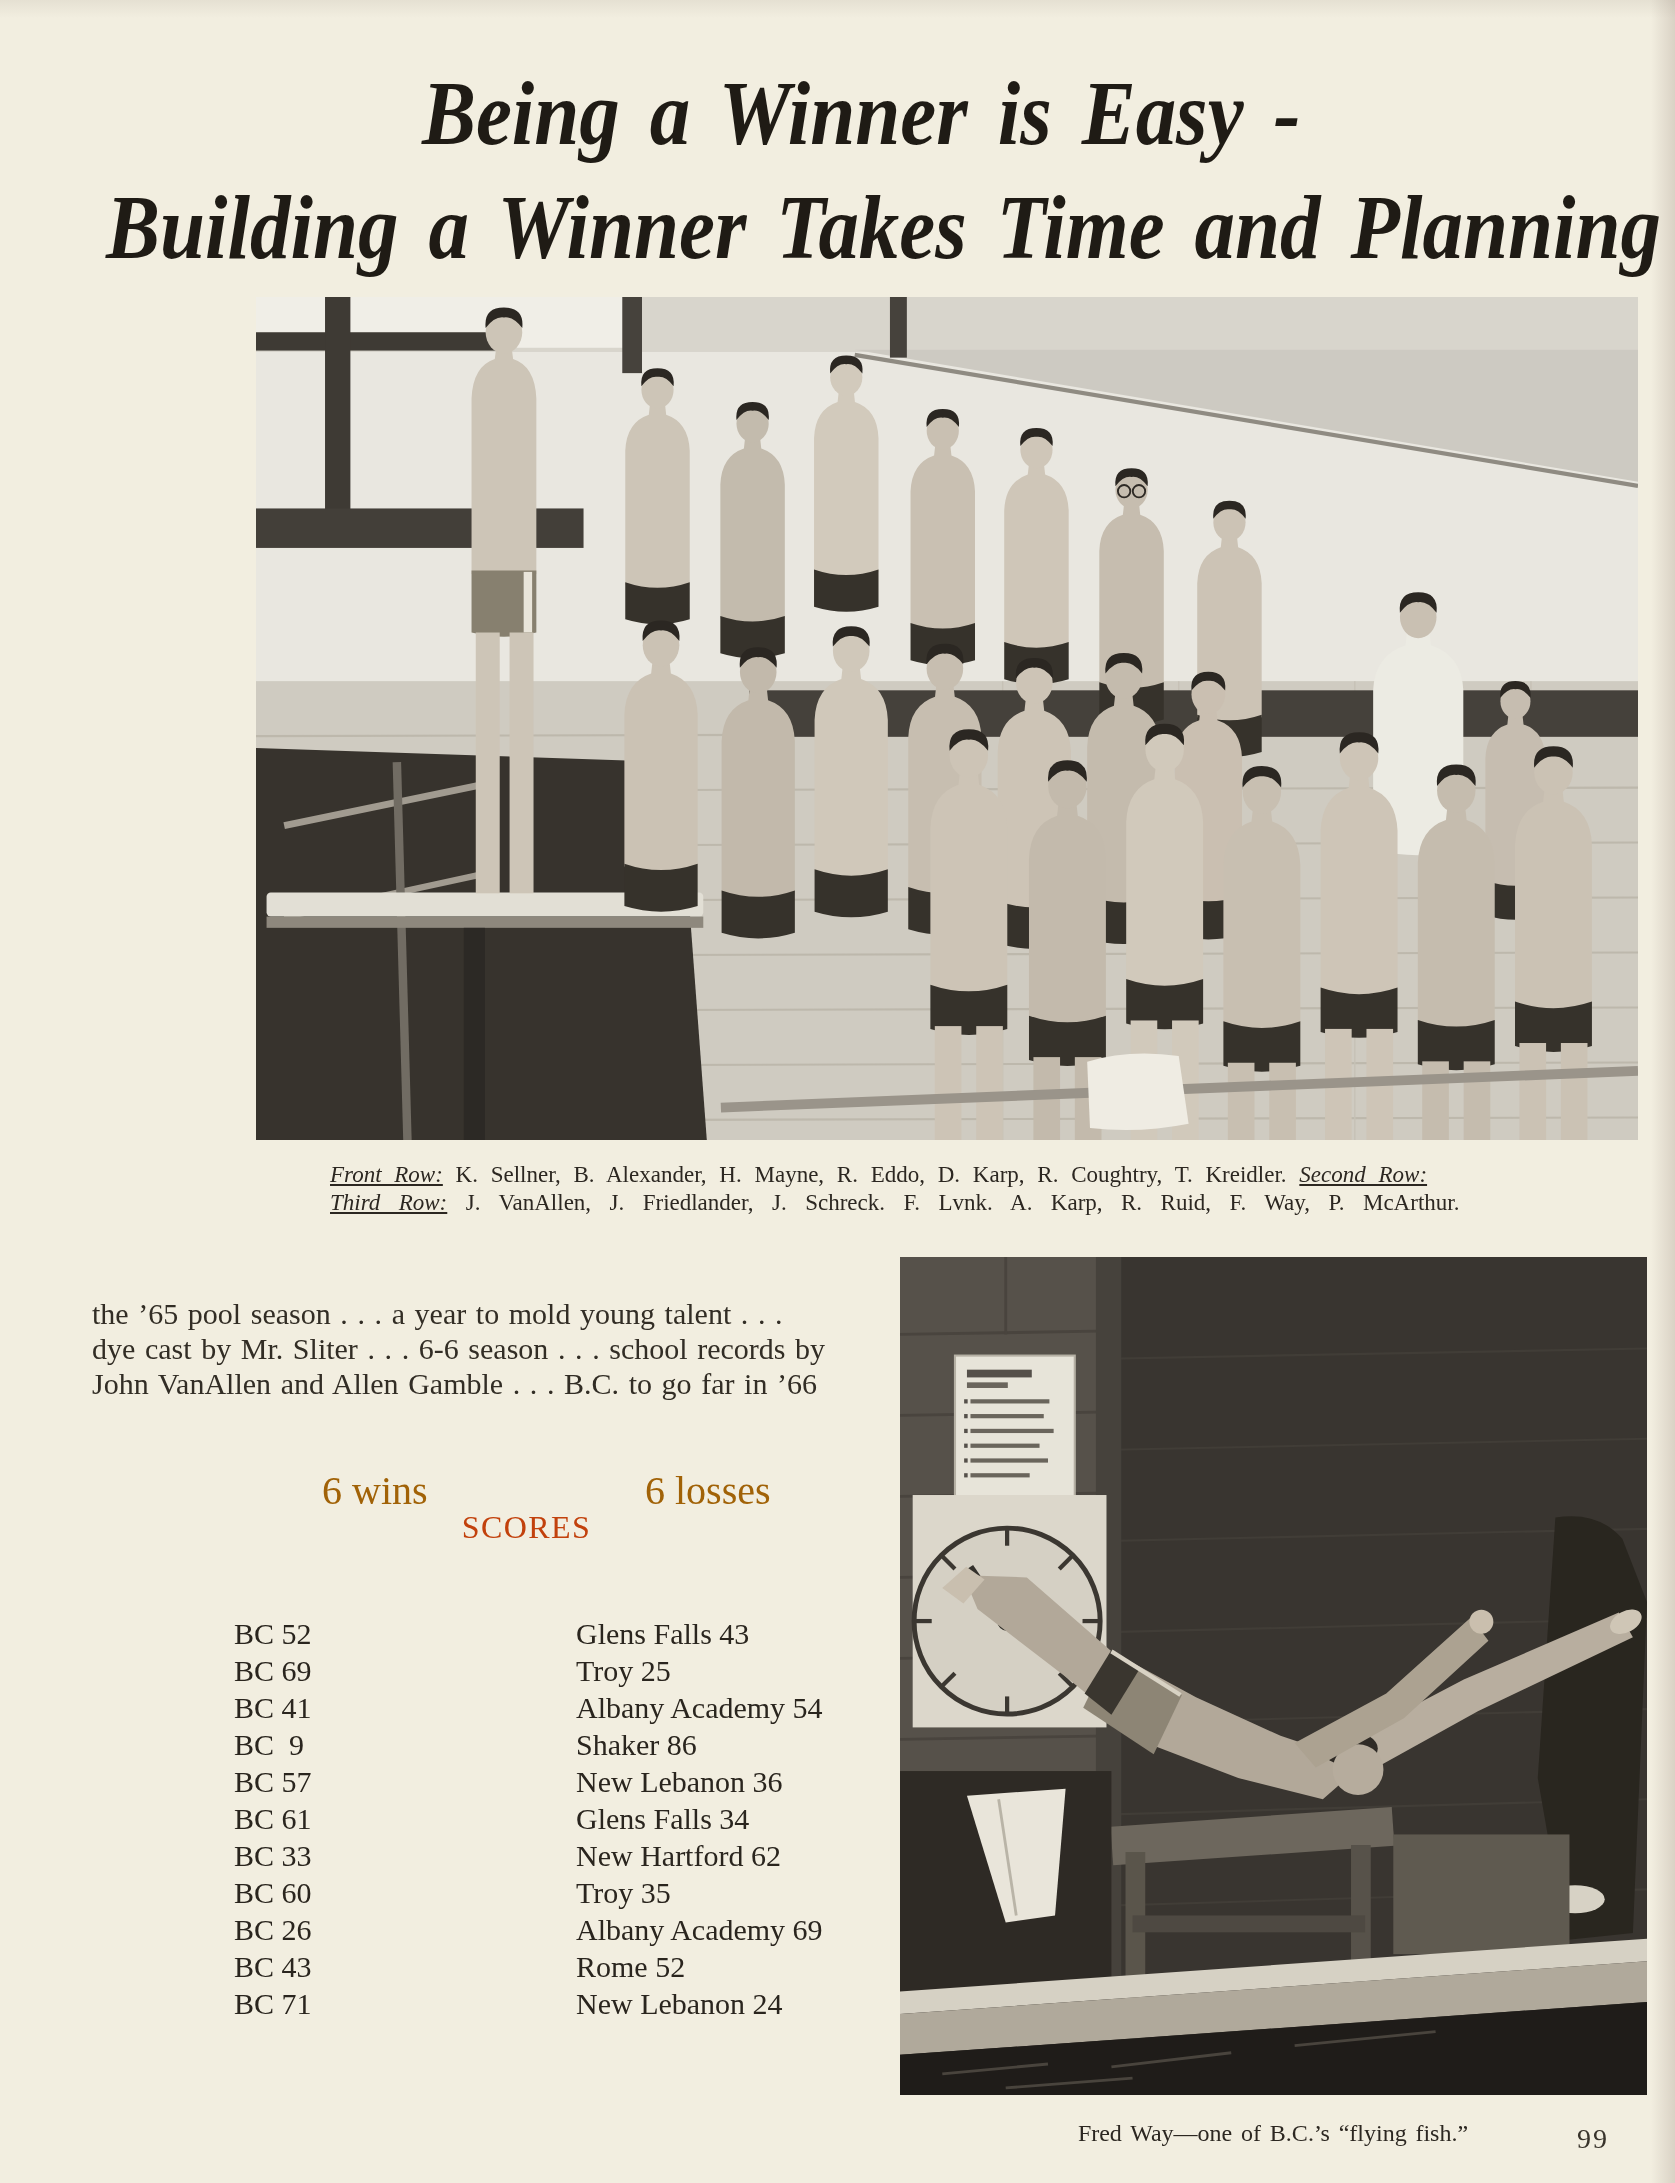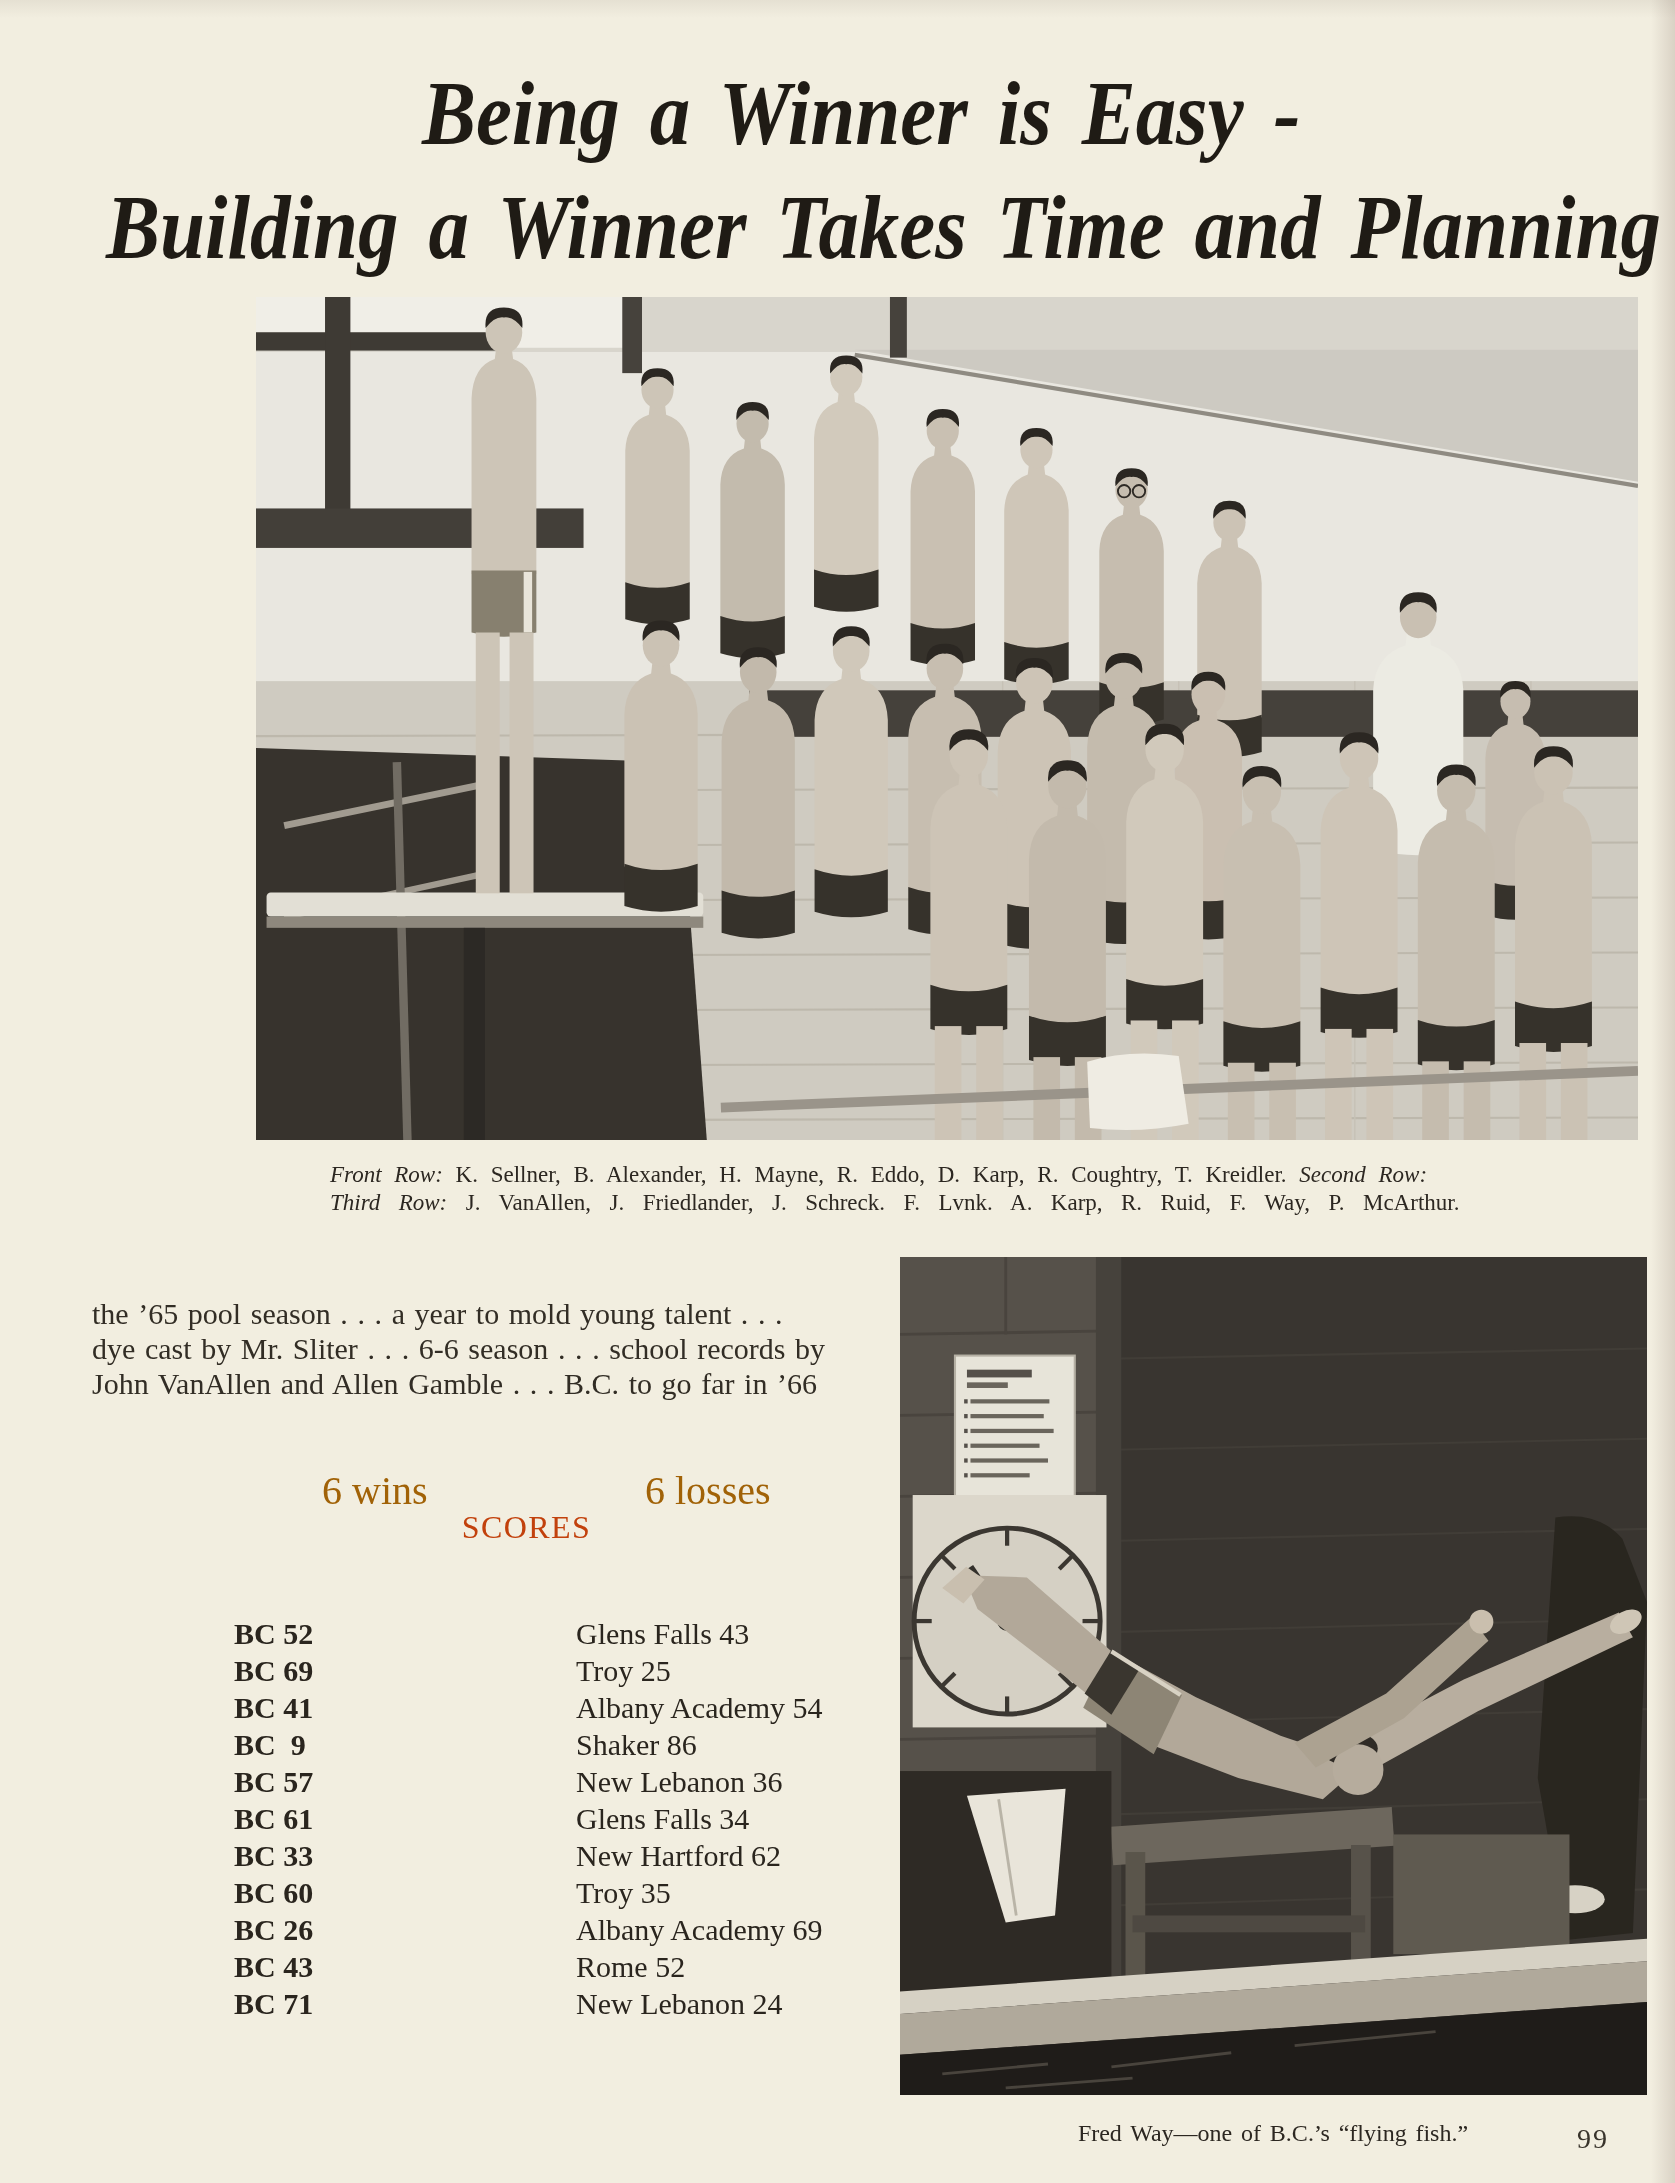--- a/index.html
+++ b/index.html
@@ -41,42 +41,42 @@
 
   #caption{
     position:absolute;left:330px;top:1161px;width:1212px;
     font-size:23px;line-height:28px;color:#2c2721;
     white-space:nowrap;
   }
   #caption .cap-line{height:28px;}
   #caption .l1{word-spacing:7px;}
   #caption .l2{word-spacing:3.5px;}
   #caption .l3{word-spacing:12.7px;}
-  #caption .ital{font-style:italic;}
+  #caption .ital{font-style:italic;text-decoration:underline;}
 
   #body-text{
     position:absolute;left:92px;top:1296px;width:789px;
     font-size:30px;line-height:35px;color:#322d25;word-spacing:2.1px;
     white-space:nowrap;
   }
 
   #scores-heading{
     position:absolute;left:315px;top:1511px;width:423px;
     text-align:center;font-size:32px;line-height:32px;letter-spacing:1.4px;color:#c2410c;
   }
   .col-header{position:absolute;top:1476px;font-size:40px;line-height:30px;color:#a16207;}
   #wins-header{left:322px;}
   #losses-header{left:645px;}
 
   #score-rows{
     position:absolute;left:234px;top:1615px;width:634px;
     font-size:30px;line-height:37px;color:#2a251e;
   }
   .score-row{height:37px;white-space:nowrap;}
-  .score-row .bc{display:inline-block;width:342px;white-space:pre;font-weight:bold;}
+  .score-row .bc{display:inline-block;width:342px;white-space:pre;}
   .score-row .opp{white-space:pre;}
 
   #diver-caption{
     position:absolute;left:882px;top:2121px;width:782px;
     text-align:center;font-size:24px;line-height:24px;color:#2c2721;word-spacing:2.8px;
   }
   #page-number{
     position:absolute;left:1577px;top:2125px;
     font-size:28px;line-height:28px;letter-spacing:2.1px;color:#39342c;
   }

